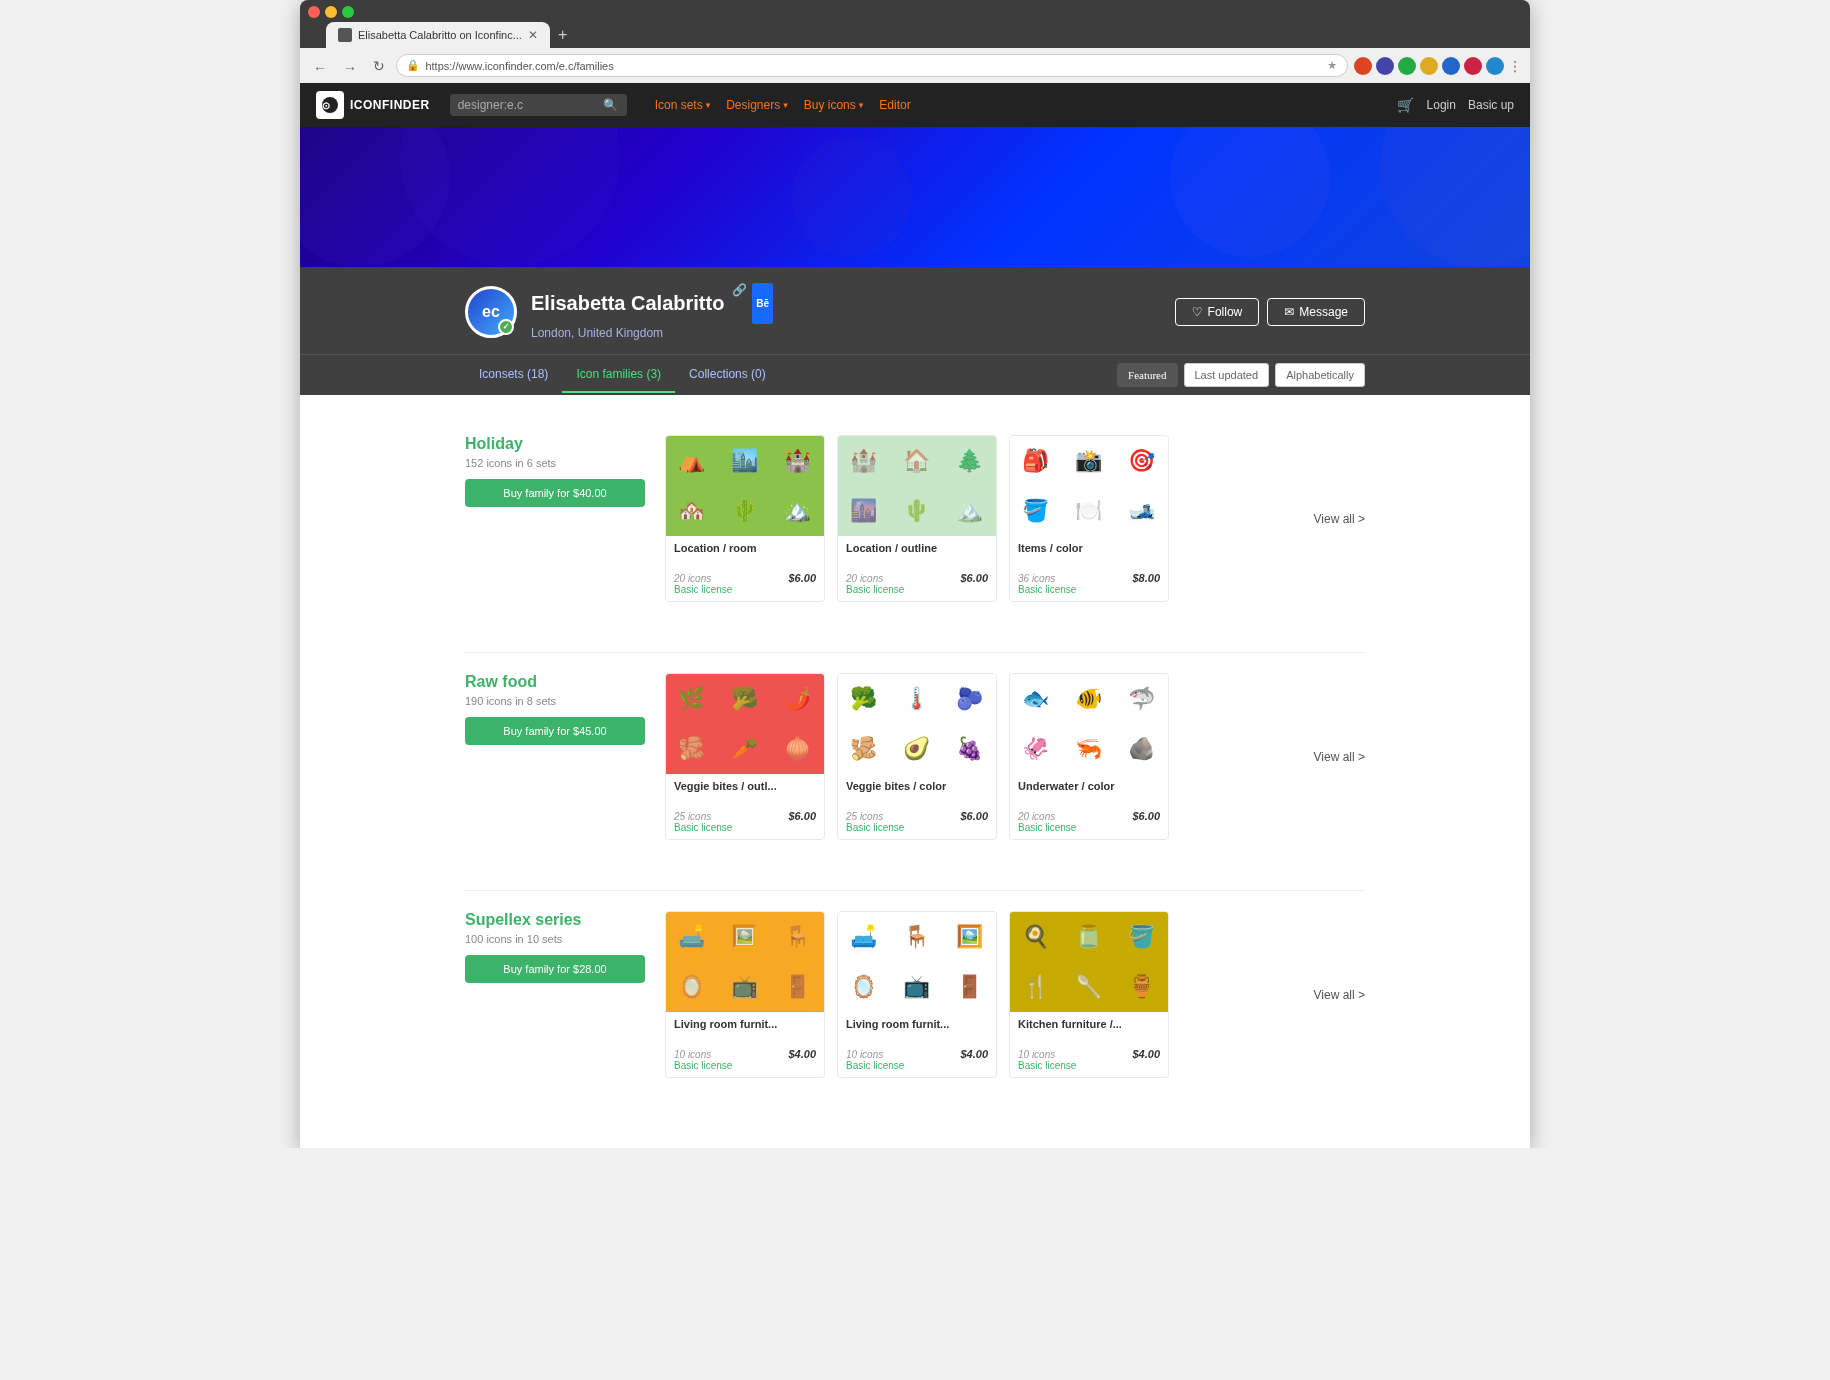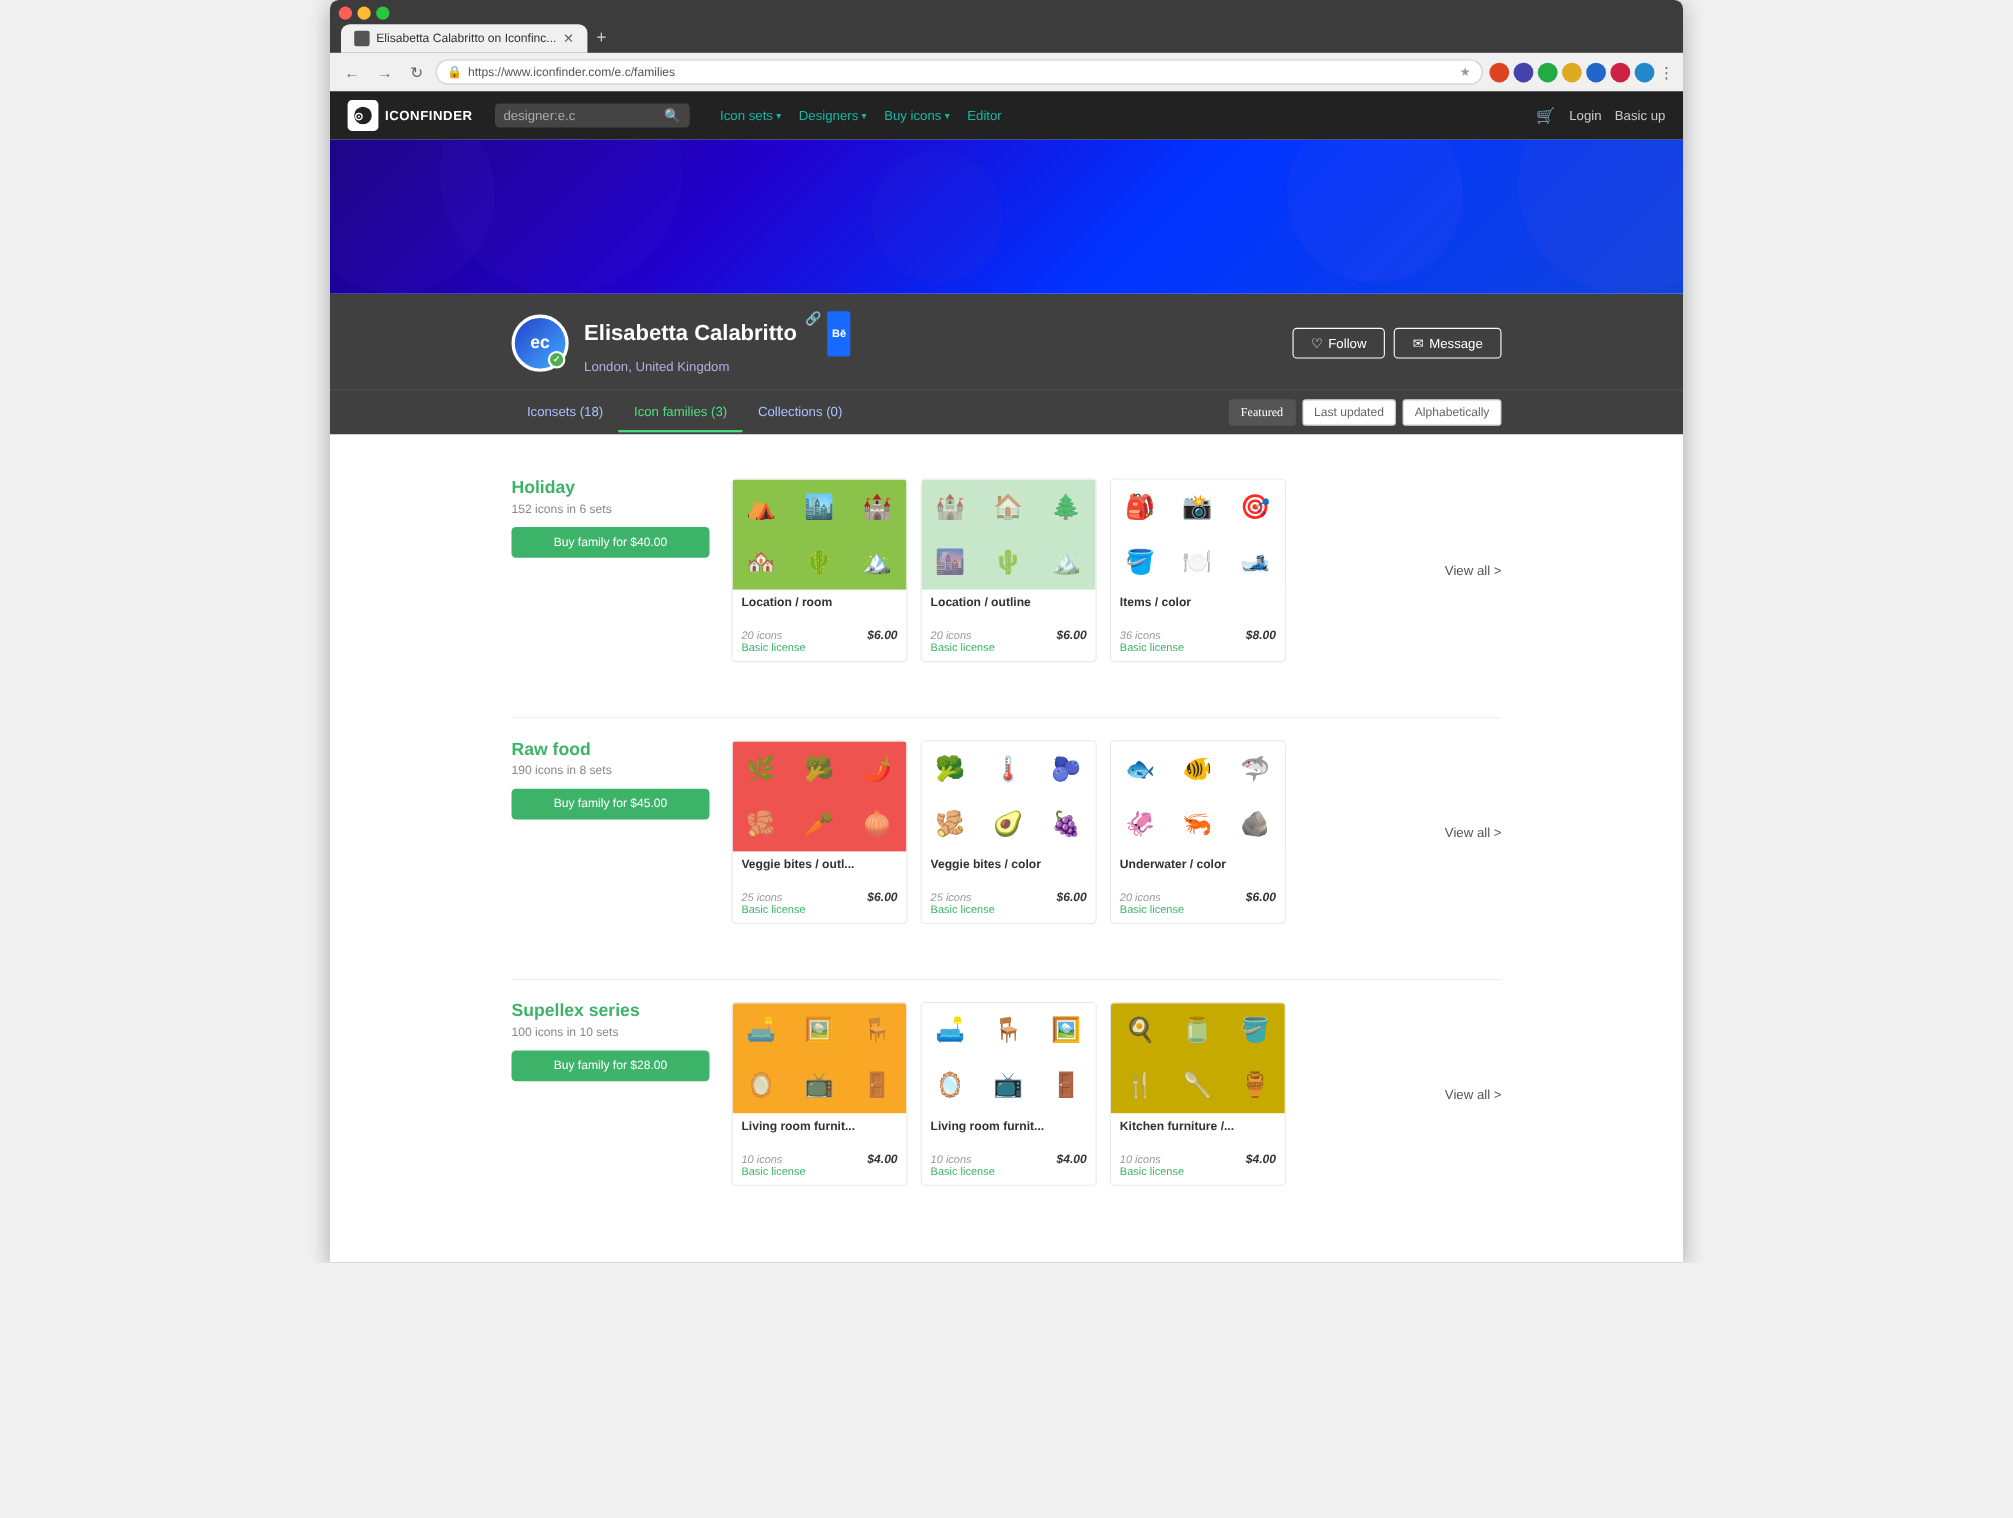--- a/index.html
+++ b/index.html
@@ -30,21 +30,21 @@
     
     .app-header { background: #222; padding: 0 16px; display: flex; align-items: center; height: 44px; gap: 20px; }
     .logo { display: flex; align-items: center; gap: 6px; color: white; font-size: 13px; font-weight: 600; }
     .logo-icon { width: 28px; height: 28px; background: white; border-radius: 4px; display: flex; align-items: center; justify-content: center; }
     .logo-icon svg { width: 20px; height: 20px; }
     .search-bar { display: flex; align-items: center; background: #444; border-radius: 4px; padding: 4px 8px; gap: 6px; }
     .search-bar input { background: none; border: none; color: white; font-size: 12px; outline: none; width: 140px; }
     .search-bar input::placeholder { color: #aaa; }
     .search-icon-btn { color: #aaa; font-size: 12px; cursor: pointer; }
     .header-nav { display: flex; gap: 16px; margin-left: 8px; }
-    .header-nav-item { color: #14b8a6; font-size: 12px; cursor: pointer; display: flex; align-items: center; gap: 3px; justify-content: space-between; }
+    .header-nav-item { color: #f97316; font-size: 12px; cursor: pointer; display: flex; align-items: center; gap: 3px; justify-content: space-between; }
     .header-right { margin-left: auto; display: flex; gap: 12px; align-items: center; }
     .cart-icon { color: #ccc; font-size: 14px; cursor: pointer; }
     .login-btn { color: #ccc; font-size: 12px; cursor: pointer; }
     .signup-btn { color: #ccc; font-size: 12px; cursor: pointer; }
 
     
     .hero-banner { height: 140px; background: linear-gradient(135deg, #1a0080 0%, #2200cc 30%, #0033ff 60%, #1144dd 100%); position: relative; overflow: hidden; }
     .hero-circles { position: absolute; inset: 0; }
     .hero-circle { position: absolute; border-radius: 50%; background: rgba(100, 80, 255, 0.3); }
     .avatar { width: 52px; height: 52px; border-radius: 50%; background: linear-gradient(135deg, #2244cc, #44aaff); display: flex; align-items: center; justify-content: center; font-size: 18px; font-weight: bold; color: white; border: 3px solid white; flex-shrink: 0; position: relative; }
@@ -92,21 +92,21 @@
 <body>
 
 <div style="background:#3c3c3c; border-radius: 8px 8px 0 0; overflow: hidden; max-width: 1230px; margin: 0 auto; box-shadow: 0 4px 20px rgba(0,0,0,0.3);">
 
   <div class="traffic-lights">
     <div class="tl tl-red"></div>
     <div class="tl tl-yellow"></div>
     <div class="tl tl-green"></div>
   </div>
 
-  <div class="browser-tabs" style="padding: 0 10px; display:flex; align-items:flex-end; background:#3c3c3c;">
+  <div class="browser-tabs" style="padding: 0 10px; display:flex; align-items:flex-end; background:#3c3c3c;margin-left:16px;">
     <div class="browser-tab">
       <div class="tab-favicon"></div>
       <span style="font-size:11px; color:#333; flex:1; overflow:hidden; white-space:nowrap; text-overflow:ellipsis;">Elisabetta Calabritto on Iconfinc...</span>
       <span class="tab-close">✕</span>
     </div>
     <button class="tab-new">+</button>
   </div>
 
   <div class="browser-bar">
     <button class="nav-btn">←</button>

